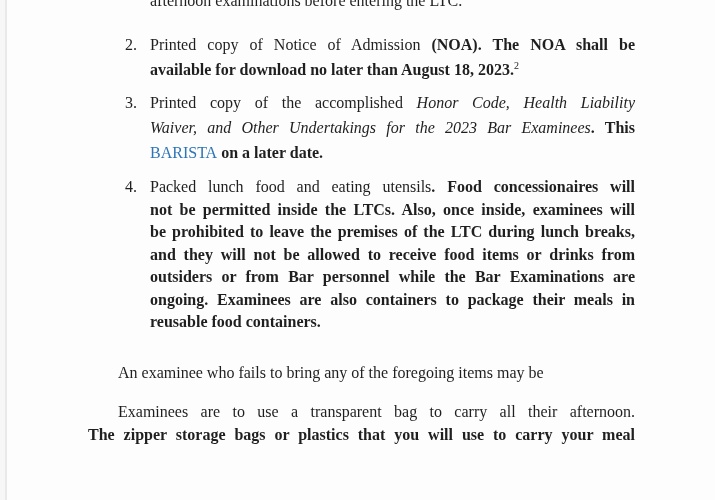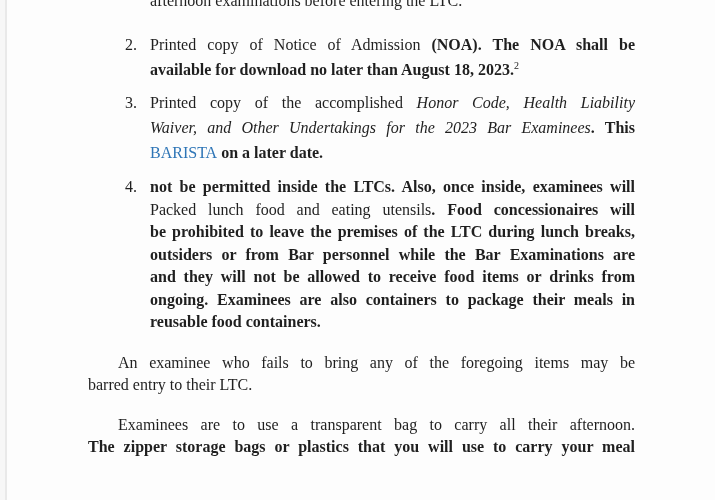--- a/index.html
+++ b/index.html
@@ -26,21 +26,21 @@
   .item:nth-child(2){margin-top:8px}
   .item:nth-child(3){margin-top:11px}
   .num{width:62px;padding-left:37px;box-sizing:border-box;font-size:16px;line-height:25px}
   .txt{width:485px}
 
   .pline{font-size:16px;line-height:25px;text-align:justify;text-align-last:justify}
   .pline:last-child{text-align-last:left}
   .item:nth-child(3) .pline,.item:nth-child(3) .num{line-height:22.5px}
 
   .paras{padding:0 80px 0 88px}
-  .para{margin-top:18px}
+  .para{margin-top:28px}
   .para .pline{line-height:22.5px}
   .para .pline:first-child{padding-left:30px}
   .para:nth-child(2){margin-top:17px}
   .para:nth-child(2) .pline:last-child{text-align-last:justify}
 
   .r{font-weight:bold}
   .b{font-weight:normal}
   .bi{font-weight:normal;font-style:italic}
   a.link{color:var(--link,#2e75b6);text-decoration:none;cursor:pointer}
   .sup{vertical-align:super;font-size:10px;line-height:0}
@@ -66,33 +66,32 @@
         <div class="num">3.</div>
         <div class="txt">
           <div class="pline"><span class="b">Printed copy of the accomplished </span><span class="bi">Honor Code, Health Liability</span></div>
           <div class="pline"><span class="bi">Waiver, and Other Undertakings for the 2023 Bar Examinees</span><span class="r">. This</span></div>
           <div class="pline"><a class="link">BARISTA</a><span class="r"> on a later date.</span></div>
         </div>
       </div>
       <div class="item">
         <div class="num">4.</div>
         <div class="txt">
+          <div class="pline"><span class="b">Packed lunch food and eating utensils</span><span class="r">. Food concessionaires will</span></div>
           <div class="pline"><span class="r">not be permitted inside the LTCs. Also, once inside, examinees will</span></div>
-          <div class="pline"><span class="b">Packed lunch food and eating utensils</span><span class="r">. Food concessionaires will</span></div>
           <div class="pline"><span class="r">be prohibited to leave the premises of the LTC during lunch breaks,</span></div>
+          <div class="pline"><span class="r">and they will not be allowed to receive food items or drinks from</span></div>
           <div class="pline"><span class="r">outsiders or from Bar personnel while the Bar Examinations are</span></div>
-          <div class="pline"><span class="r">and they will not be allowed to receive food items or drinks from</span></div>
           <div class="pline"><span class="r">ongoing. Examinees are also containers to package their meals in</span></div>
           <div class="pline"><span class="r">reusable food containers.</span></div>
         </div>
       </div>
     </div>
   <div class="paras">
       <div class="para">
         <div class="pline"><span class="b">An examinee who fails to bring any of the foregoing items may be</span></div>
-        <div class="pline"><span class="b">barred entry to their LTC.</span></div>
       </div>
       <div class="para">
         <div class="pline"><span class="b">Examinees are to use a transparent bag to carry all their afternoon.</span></div>
         <div class="pline"><span class="r">The zipper storage bags or plastics that you will use to carry your meal</span></div>
       </div>
     </div>
 </div>
 
 </body></html>

